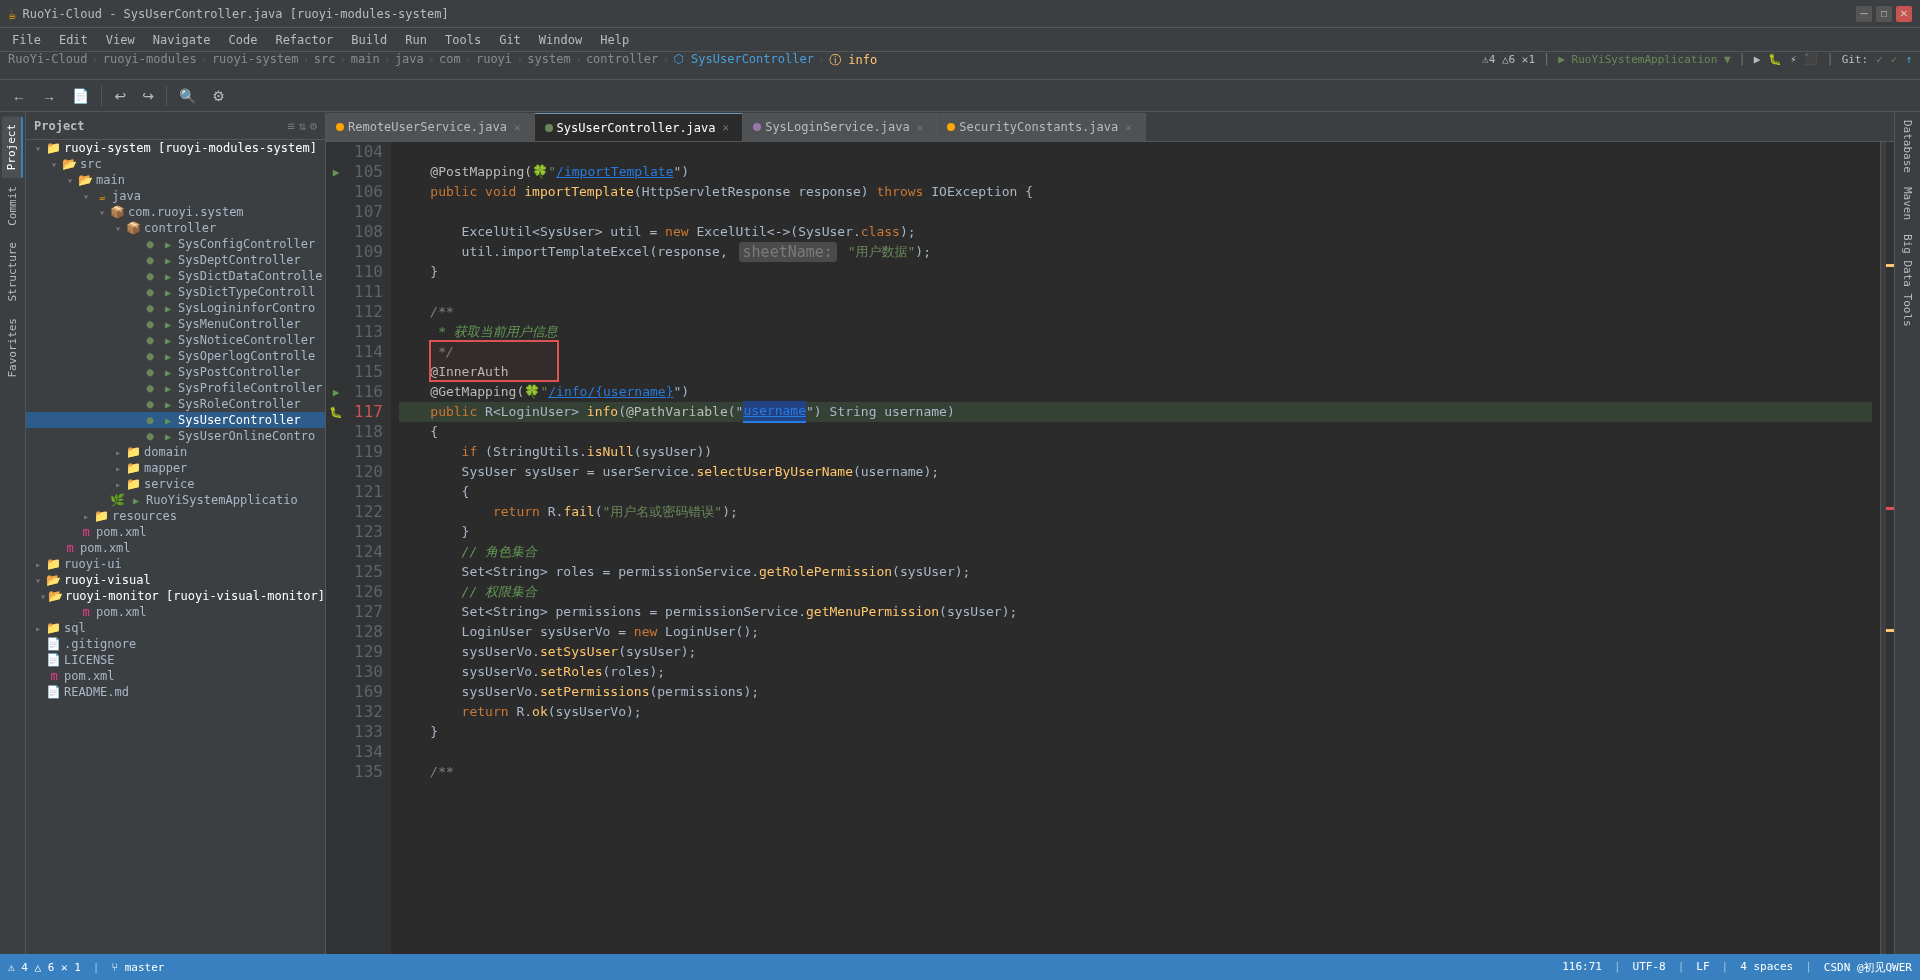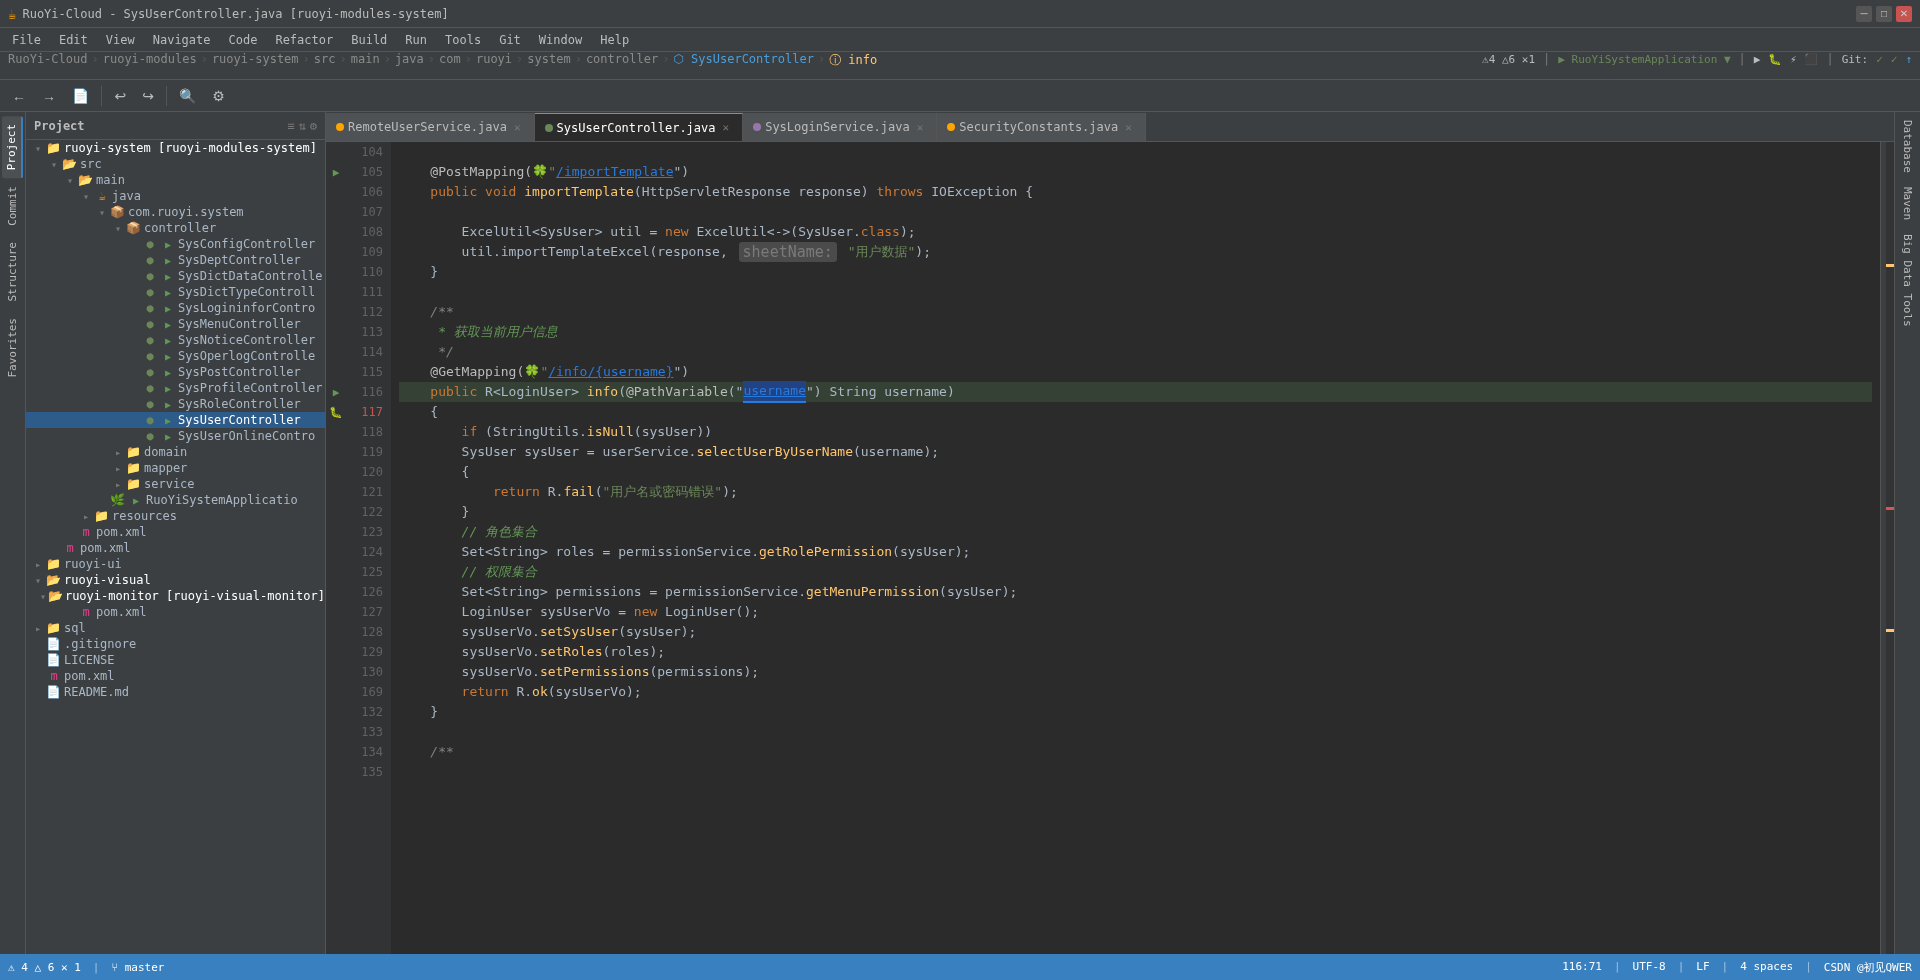--- a/index.html
+++ b/index.html
@@ -210,21 +210,21 @@
       flex: 1;
       display: flex;
       overflow: hidden;
       background: #2b2b2b;
     }
     .line-numbers {
       background: #313335;
       color: #606366;
       text-align: right;
       padding: 0 8px;
-      font-size: 12px;
+      font-size: 16px;
       line-height: 20px;
       user-select: none;
       min-width: 45px;
       overflow: hidden;
     }
     .line-number { height: 20px; }
     .code-content {
       flex: 1;
       overflow: auto;
       padding: 0 8px;
@@ -853,20 +853,24 @@
           </div>
 
           <div class="code-line">
             <span class="comment-cn">     * 获取当前用户信息</span>
           </div>
 
           <div class="code-line">
             <span class="comment">     */</span>
           </div>
 
+          <div class="code-line" style="position:relative;">
+            <span class="ann-name">    @InnerAuth</span>
+            <span style="position:absolute;left:30px;top:-22px;width:130px;height:42px;border:2px solid #e05252;background:rgba(200,50,50,0.06);pointer-events:none;"></span>
+          </div>
 
           <div class="code-line">
             <span class="ann-name">    @GetMapping(</span><span style="color:#6a8759;">🍀"</span><span class="link">/info/{username}</span><span style="color:#a9b7c6;">")</span>
           </div>
 
           <div class="code-line highlighted">
             <span class="kw">    public</span><span class="cls"> R&lt;LoginUser&gt; </span><span class="fn">info</span><span class="cls">(</span><span class="ann-name">@PathVariable</span><span class="cls">("</span><span class="link" style="background:#214283;border-bottom:2px solid #287bde;">username</span><span class="cls">") String username)</span>
           </div>
 
           <div class="code-line">

